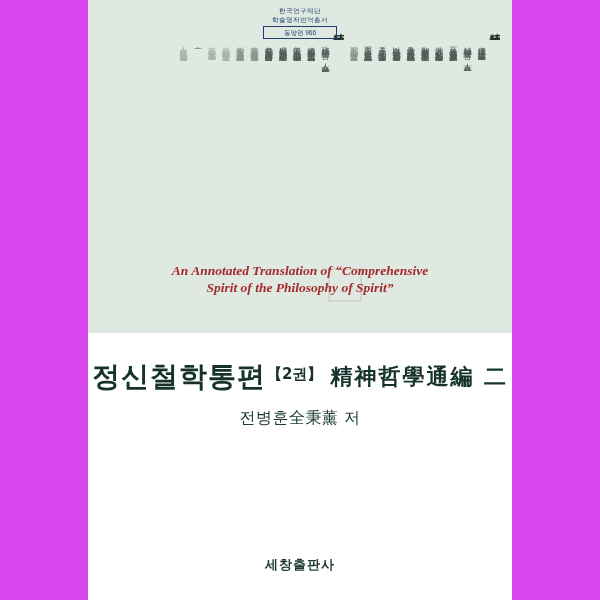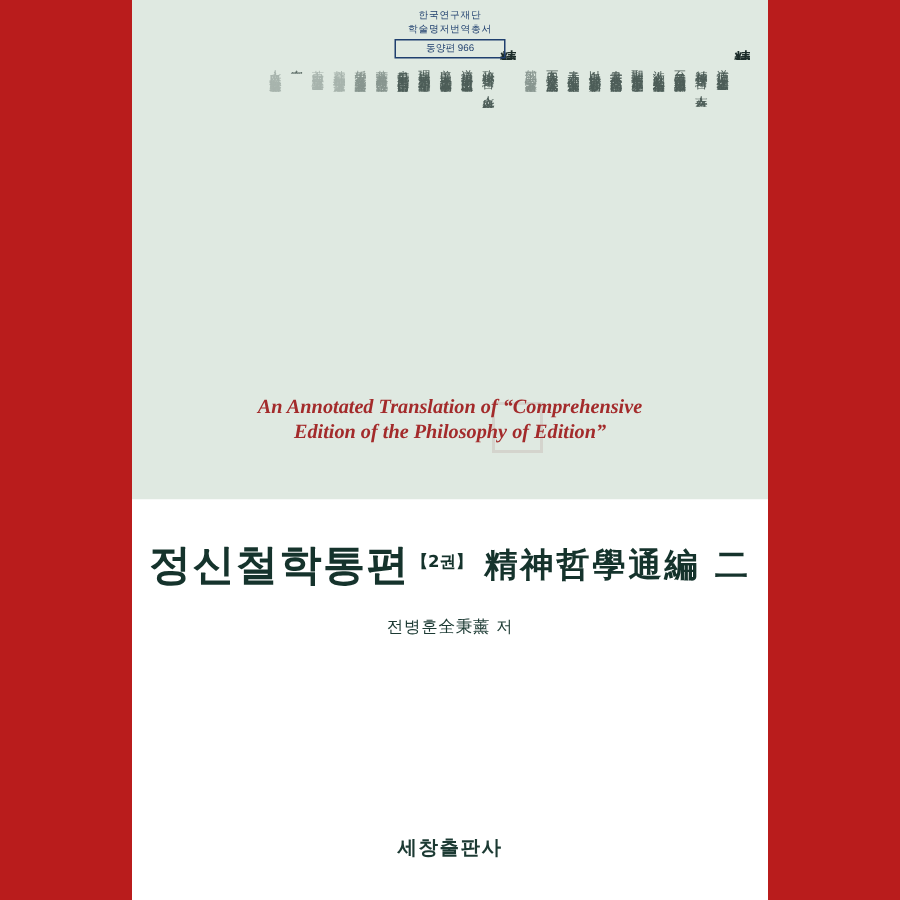--- a/index.html
+++ b/index.html
@@ -11,21 +11,21 @@
     width: 600px;
     height: 600px;
     font-family: "Liberation Serif", serif;
     overflow: hidden;
   }
 
   .page {
     position: relative;
     width: 600px;
     height: 600px;
-    background: #b91c1c;
+    background: #d946ef;
   }
 
   
   .cover {
     position: absolute;
     left: 88px;
     top: 0px;
     width: 424px;
     height: 600px;
     background: #ffffff;
@@ -147,21 +147,21 @@
     font-family: Liberation Mono, monospace;
     font-size: 28px;
     font-weight: bold;
     color: #15332c;
     letter-spacing: 1px;
     vertical-align: middle;
   }
   .vol-badge {
     display: inline-block;
     font-family: "DejaVu Sans", "Liberation Sans", sans-serif;
-    font-size: 11px;
+    font-size: 15px;
     font-weight: bold;
     color: #15332c;
     vertical-align: middle;
     margin: 0 2px 6px 1px;
   }
   .title-cn {
     font-family: "DejaVu Serif", "Liberation Serif", serif;
     font-size: 22px;
     font-weight: bold;
     color: #15332c;
@@ -175,21 +175,21 @@
   .authors {
     position: absolute;
     left: 0;
     top: 408px;
     width: 424px;
     text-align: center;
     z-index: 5;
   }
   .author-line {
     font-family: "DejaVu Serif", "Liberation Serif", serif;
-    font-size: 11px;
+    font-size: 16px;
     color: #1c3a33;
     line-height: 20px;
     letter-spacing: 0.5px;
   }
 
   
   .publisher {
     position: absolute;
     left: 0;
     bottom: 26px;
@@ -255,21 +255,21 @@
         <div class="vcol body faint" style="right: 281.8px; top: 30px; max-height: 228px; overflow: hidden;">其究極精神哲學之本源者在於心性理氣之辨而已</div>
         <div class="vcol body faint" style="right: 296px; top: 30px; max-height: 228px; overflow: hidden;">蓋自古聖賢之論性者不一而足今不可以盡擧也</div>
         <div class="vcol body" style="right: 310.2px; top: 30px; max-height: 228px; overflow: hidden;">寰宇韓人全業業編纂</div>
         <div class="vcol body faint" style="right: 324.4px; top: 30px; max-height: 228px; overflow: hidden;">人之所以異於禽獸者幾希存之者君子去之者小人</div>
       </div>
 
     <div class="seal"></div>
 
     <div class="eng-title">
       <div>An Annotated Translation of “Comprehensive</div>
-      <div>Edition of the Philosophy of Edition”</div>
+      <div>Spirit of the Philosophy of Spirit”</div>
     </div>
 
     <div class="title-row">
       <span class="title-kr">정신철학통편</span><span class="vol-badge">【2권】</span><span class="title-cn">精神哲學通編 二</span>
     </div>
 
     <div class="authors">
       <div class="author-line">전병훈全秉薰 저</div>
     </div>
 

